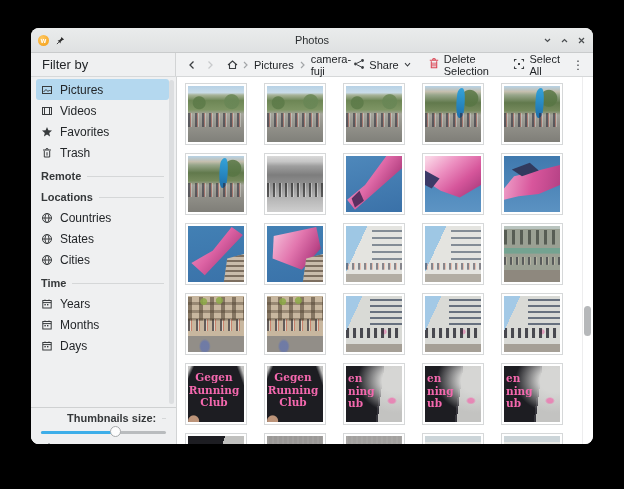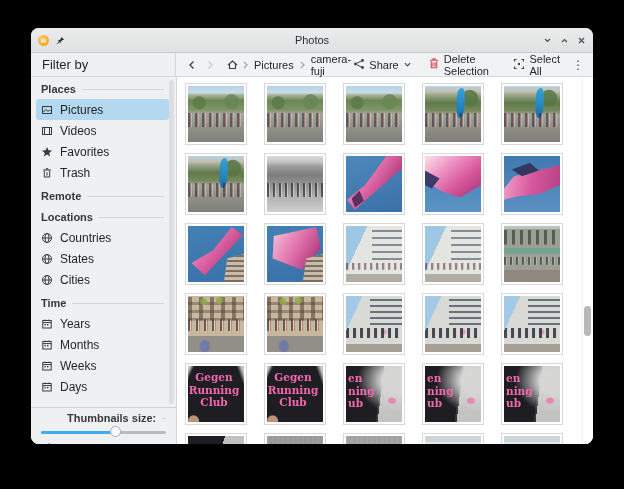--- a/index.html
+++ b/index.html
@@ -282,23 +282,20 @@
       </span>
 
       <span class="overflow-dots">⋮</span>
     </div>
   </div>
 
   <div class="main">
     <div class="sidebar">
       <div class="side-list">
 
-        <div class="sec-title">
-            <span>Places</span>
-          </div>
         <div class="side-item selected">
           <span>
               <svg width="12" height="12" viewBox="0 0 12 12">
                 <rect x="1.5" y="2.5" width="9" height="7" fill="none" stroke="#383b3d" stroke-width="1"></rect>
                 <path d="M2.5 8 L5 5.5 L7 7.5 L8.5 6 L9.7 7.2" fill="none" stroke="#383b3d" stroke-width="1"></path>
               </svg>
             </span>
           <span>Pictures</span>
         </div>
         <div class="side-item">
@@ -402,35 +399,20 @@
                   <rect x="1.8" y="2.5" width="8.4" height="7.5"></rect>
                   <line x1="1.8" y1="4.6" x2="10.2" y2="4.6"></line>
                   <line x1="4" y1="1.5" x2="4" y2="3"></line>
                   <line x1="8" y1="1.5" x2="8" y2="3"></line>
                 </g>
                 <rect x="3.4" y="6" width="1.4" height="1.4" fill="#383b3d"></rect>
                 <rect x="6" y="6" width="1.4" height="1.4" fill="#383b3d"></rect>
               </svg>
             </span>
           <span>Months</span>
-        </div>
-        <div class="side-item">
-          <span>
-              <svg width="12" height="12" viewBox="0 0 12 12">
-                <g fill="none" stroke="#383b3d" stroke-width="1">
-                  <rect x="1.8" y="2.5" width="8.4" height="7.5"></rect>
-                  <line x1="1.8" y1="4.6" x2="10.2" y2="4.6"></line>
-                  <line x1="4" y1="1.5" x2="4" y2="3"></line>
-                  <line x1="8" y1="1.5" x2="8" y2="3"></line>
-                </g>
-                <rect x="3.4" y="6" width="1.4" height="1.4" fill="#383b3d"></rect>
-                <rect x="6" y="6" width="1.4" height="1.4" fill="#383b3d"></rect>
-              </svg>
-            </span>
-          <span>Weeks</span>
         </div>
         <div class="side-item">
           <span>
               <svg width="12" height="12" viewBox="0 0 12 12">
                 <g fill="none" stroke="#383b3d" stroke-width="1">
                   <rect x="1.8" y="2.5" width="8.4" height="7.5"></rect>
                   <line x1="1.8" y1="4.6" x2="10.2" y2="4.6"></line>
                   <line x1="4" y1="1.5" x2="4" y2="3"></line>
                   <line x1="8" y1="1.5" x2="8" y2="3"></line>
                 </g>

